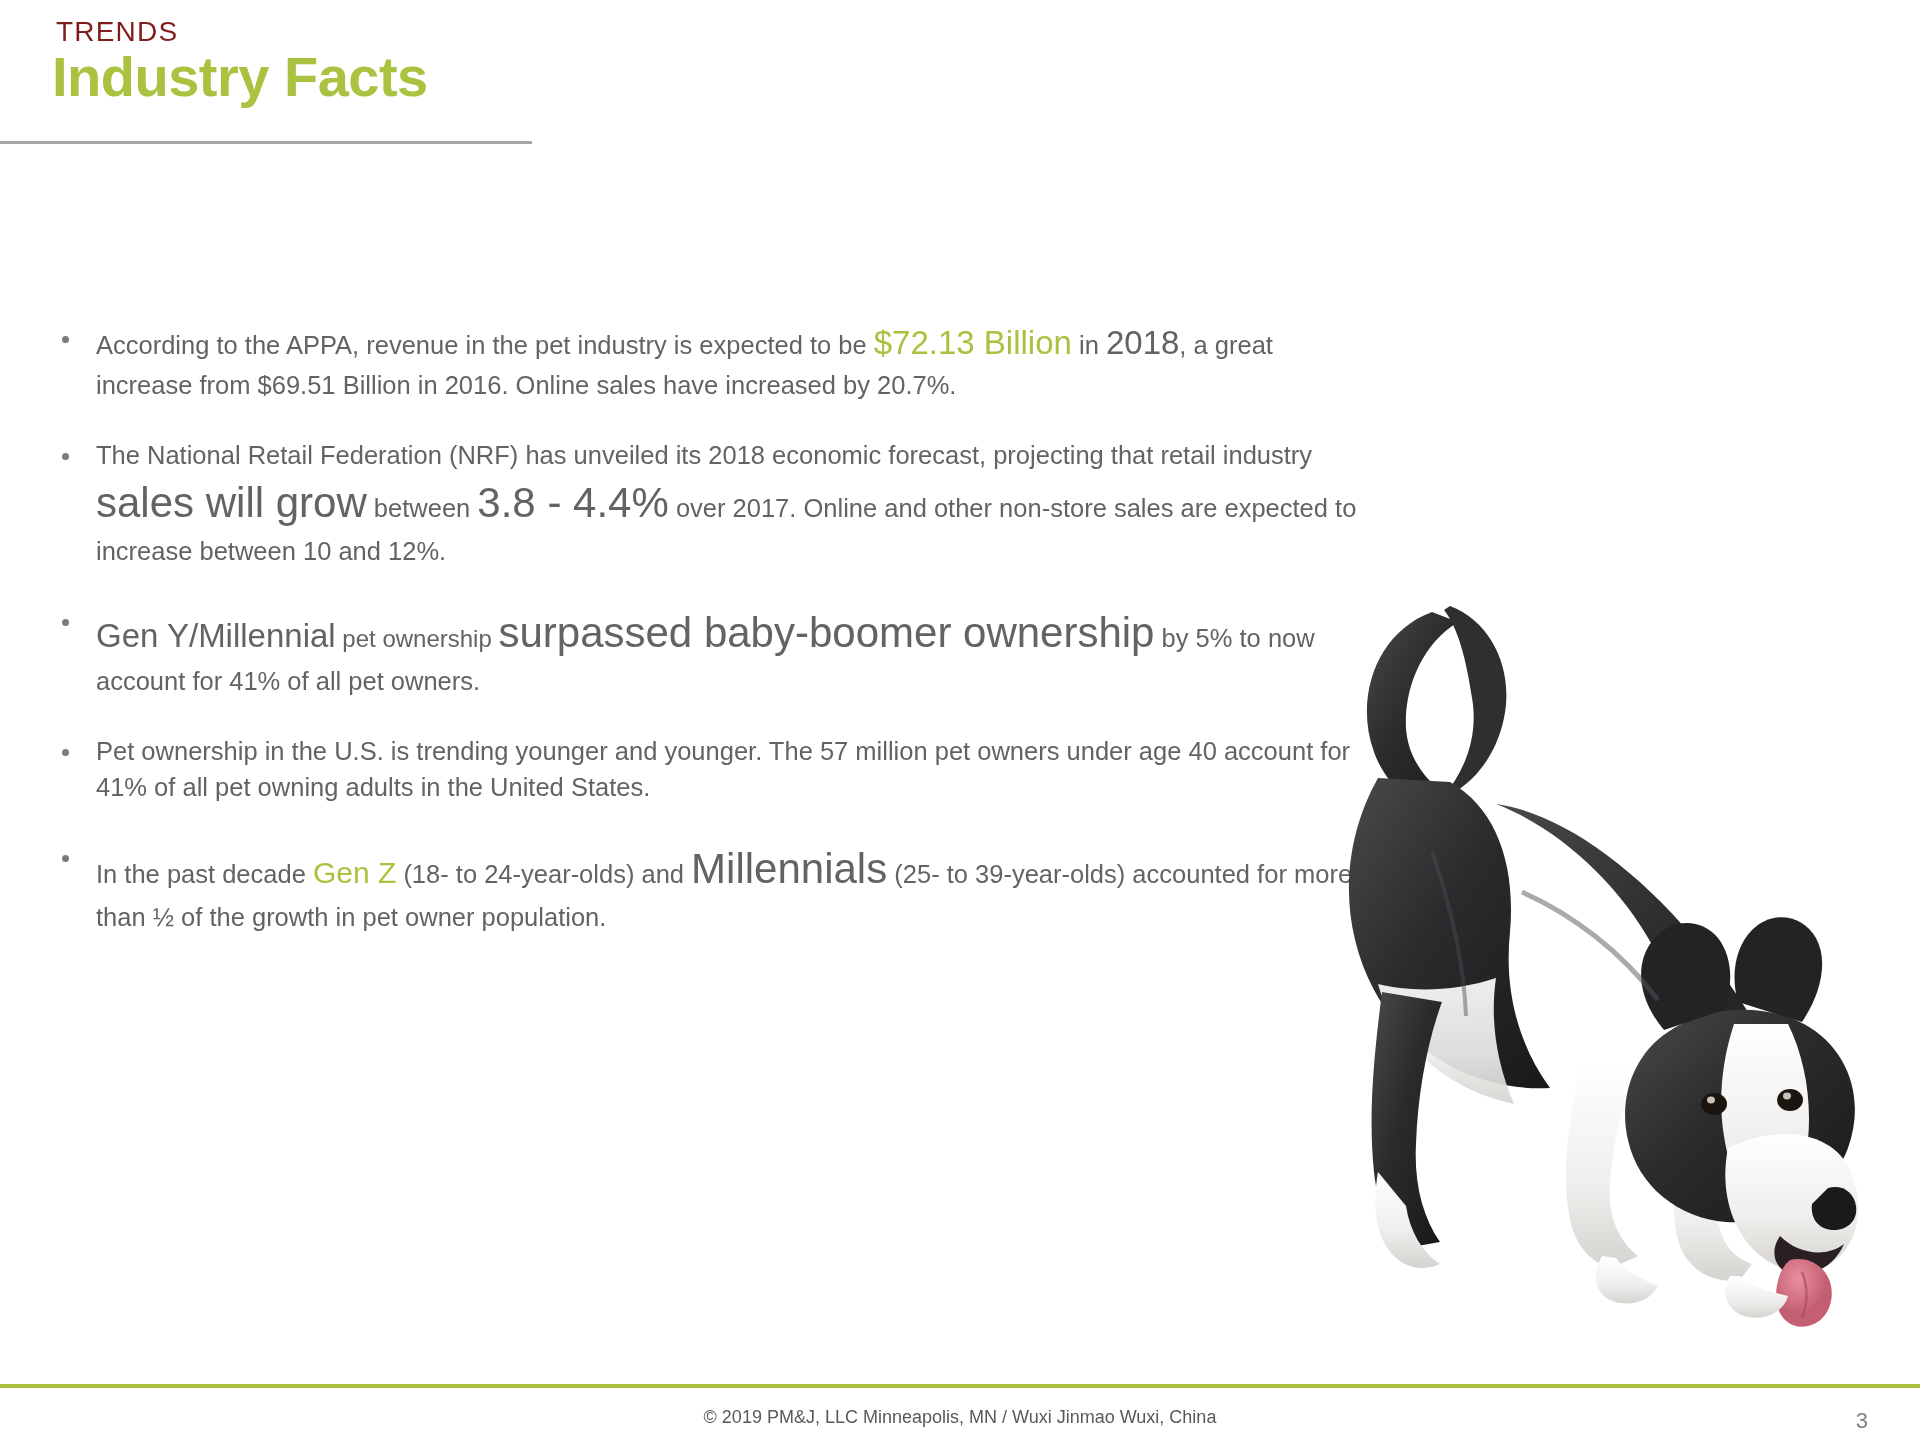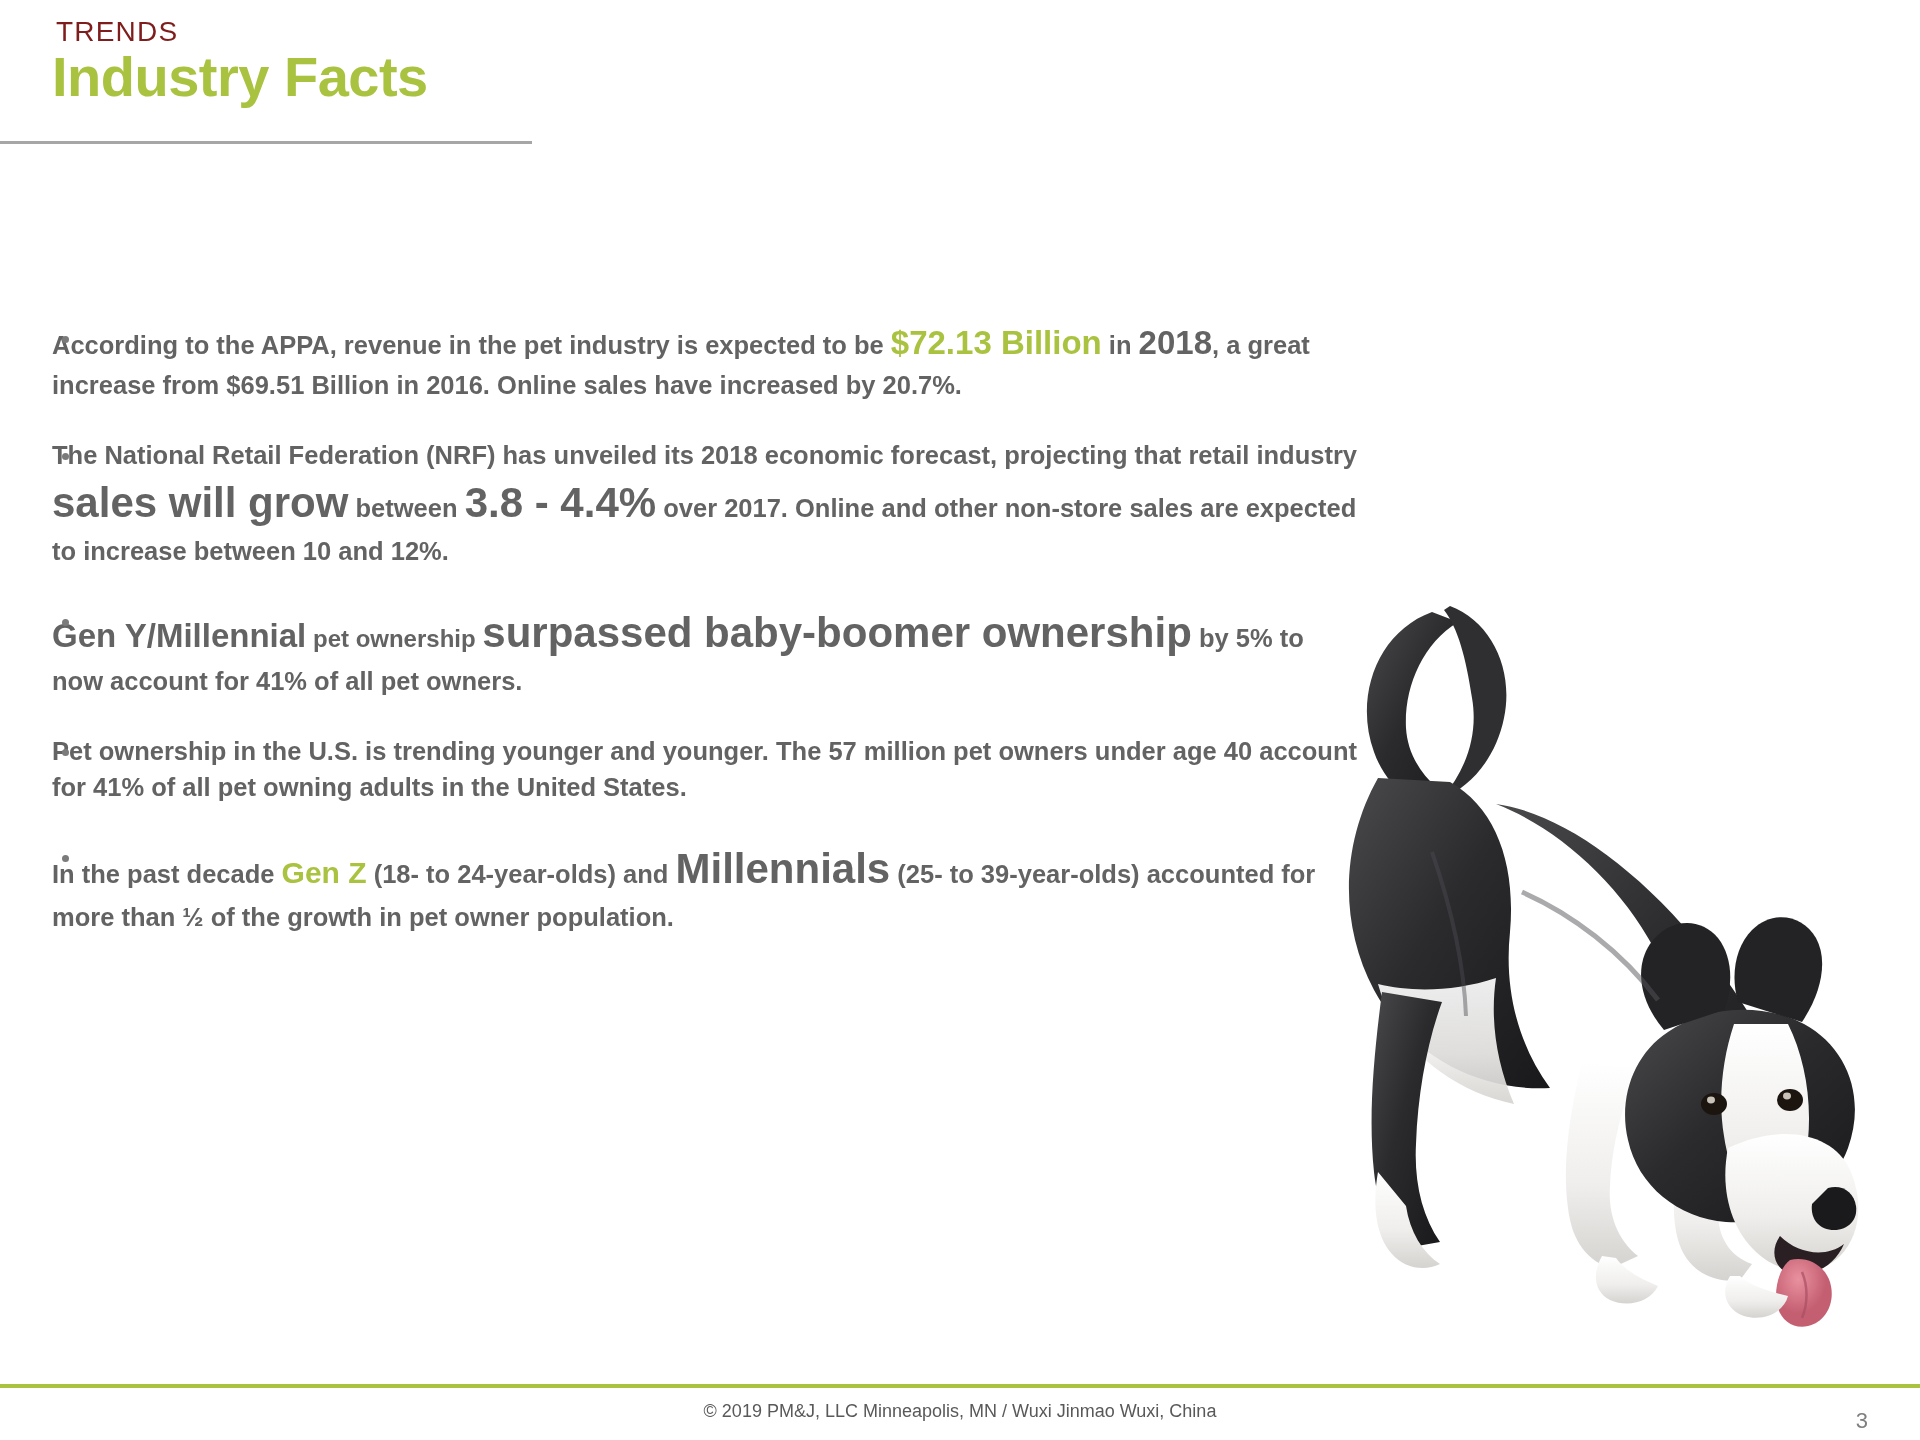--- a/index.html
+++ b/index.html
@@ -29,26 +29,26 @@
     width:532px; height:3px; background:#a6a6a6;
   }
 
   
   .content {
     position:absolute; left:0; top:320px;
     width:1360px;
   }
   .bullet {
     position:relative;
-    padding-left:52px;
+    padding-left:96px;
     margin-bottom:34px;
     font-size:25.5px;
     line-height:1.42;
     color:#636363;
-    font-weight:700;
+    font-weight:400;
   }
   .bullet::before {
     content:"";
     position:absolute;
     left:62px; top:16px;
     width:7px; height:7px;
     background:#7b7b7b;
     border-radius:50%;
   }
 
@@ -66,21 +66,21 @@
     pointer-events:none;
   }
   .photo svg { display:block; width:100%; height:100%; }
 
   
   .footer-rule {
     position:absolute; left:0; bottom:52px;
     width:100%; height:4px; background:#a9c23f;
   }
   .footer-text {
-    position:absolute; left:0; bottom:18px;
+    position:absolute; left:0; bottom:12px;
     width:100%; text-align:center;
     font-size:18px; color:#595959;
   }
   .page-number {
     position:absolute; right:52px; bottom:6px;
     font-size:22px; color:#7f7f7f;
   }
 </style>
 </head>
 <body>

